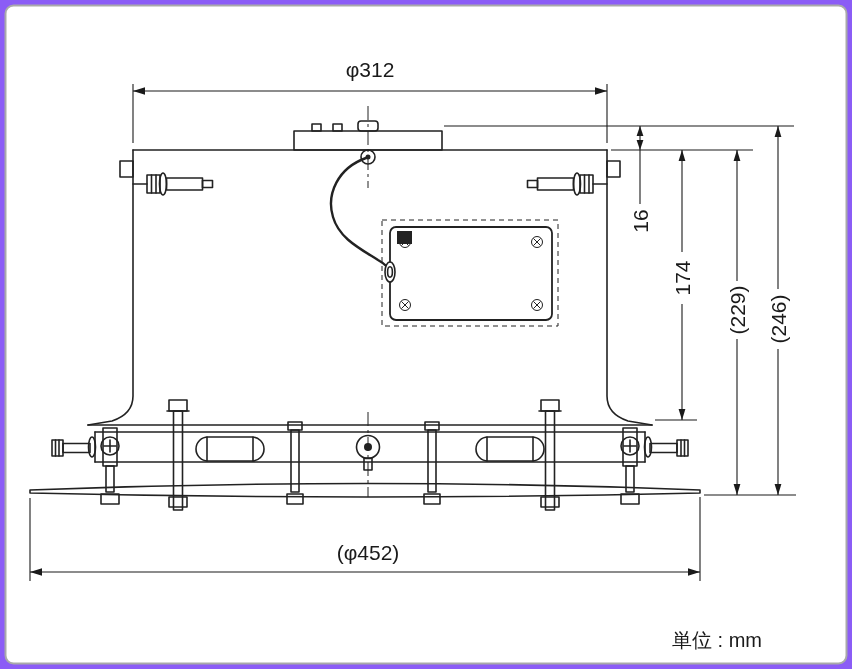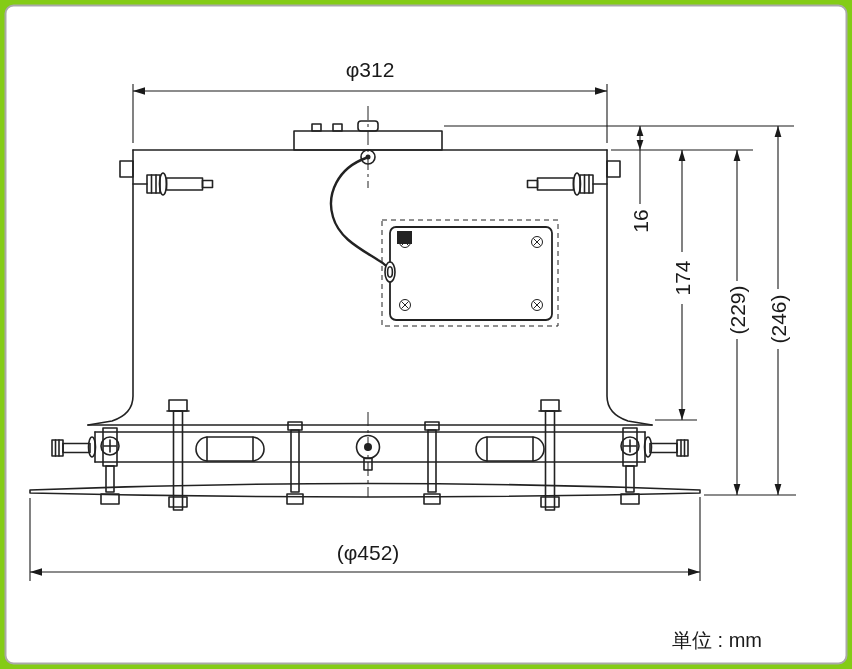--- a/index.html
+++ b/index.html
@@ -1,16 +1,16 @@
 <!DOCTYPE html>
 <html><head>
 <meta charset="utf-8">
 <style>
   html,body{margin:0;padding:0;background:#ffffff;}
-  .canvas{position:relative;width:852px;height:669px;background:#84cc16;
+  .canvas{position:relative;width:852px;height:669px;background:#8b5cf6;
           font-family:"Liberation Sans","DejaVu Sans",sans-serif;}
   svg{display:block;}
   svg text{fill:#1a1a1a;font-family:"Liberation Sans","DejaVu Sans",sans-serif;}
   .draw{stroke:#222;fill:none;stroke-width:1.6;stroke-linecap:round;stroke-linejoin:round;}
   .thin{stroke:#222;fill:none;stroke-width:1;}
   .dash{stroke:#222;fill:none;stroke-width:1;stroke-dasharray:5 4;}
   .cline{stroke:#222;fill:none;stroke-width:1;stroke-dasharray:14 4 3 4;}
   .dim{stroke:#1a1a1a;fill:none;stroke-width:1.1;}
   .arw{fill:#1a1a1a;stroke:none;}
   .dimtxt{font-size:21px;}

